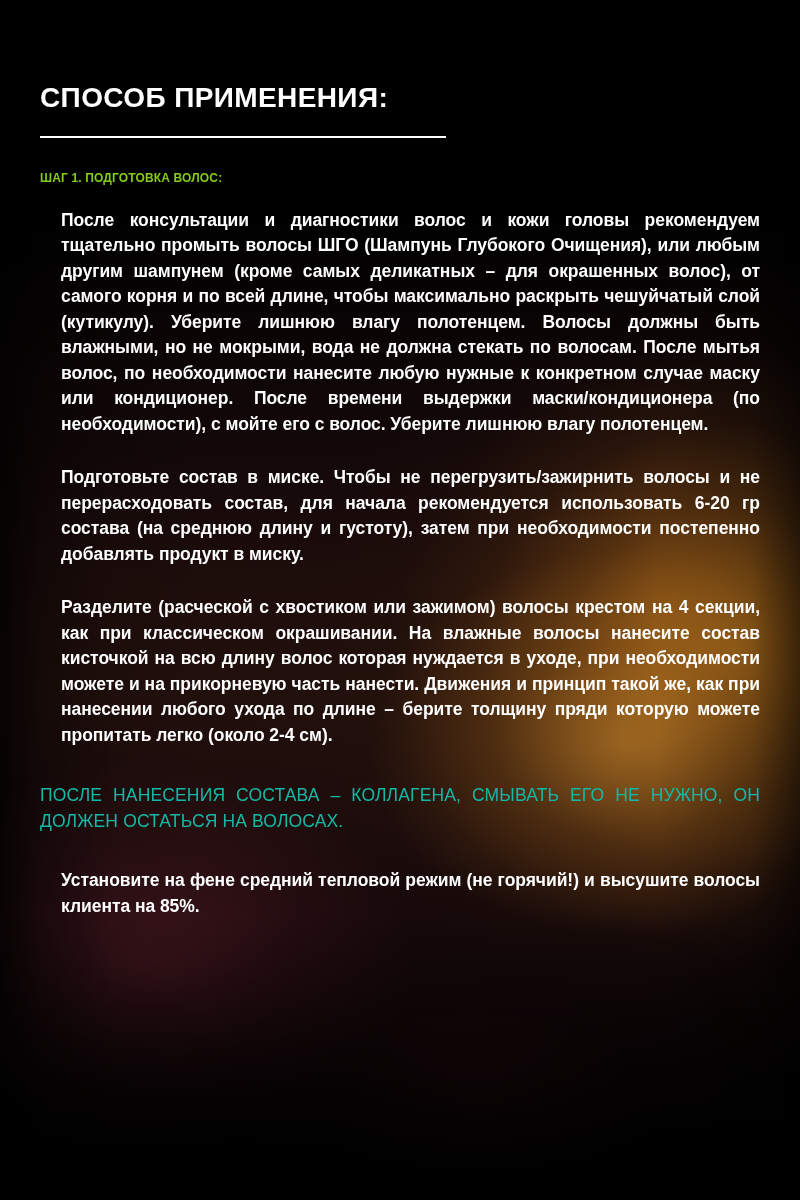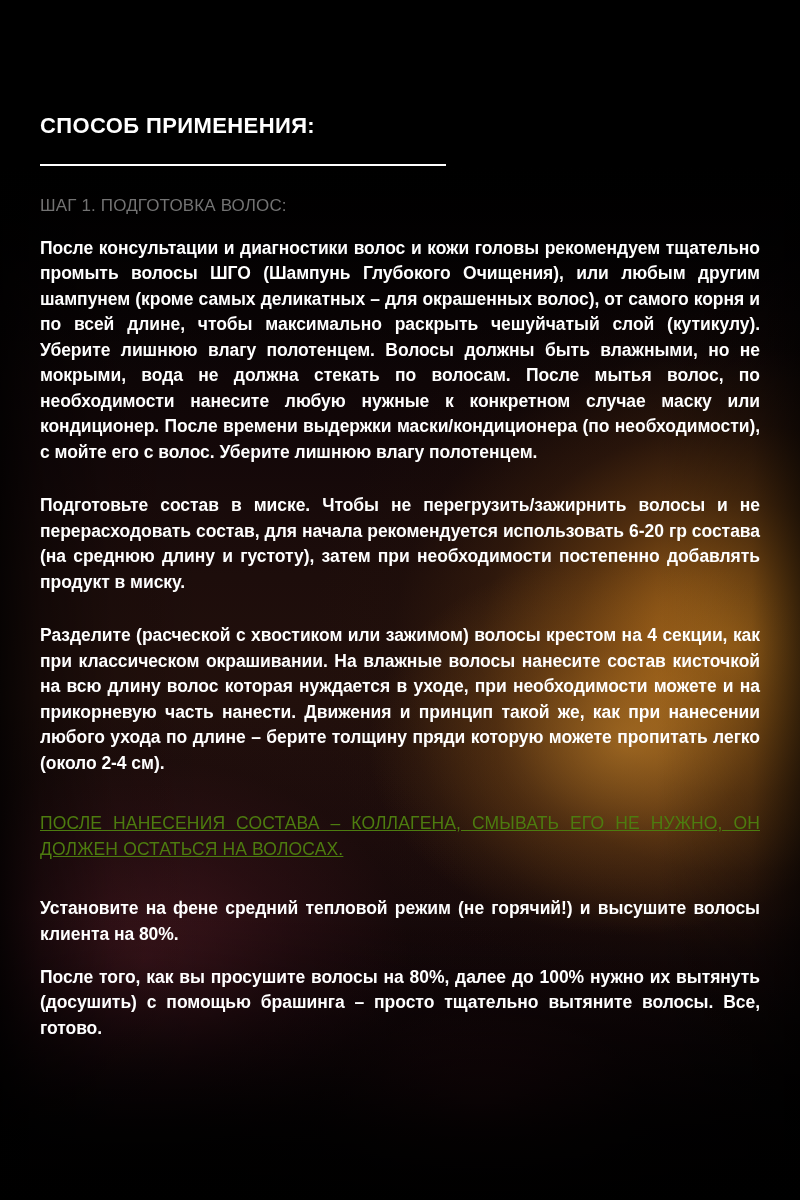--- a/index.html
+++ b/index.html
@@ -109,22 +109,22 @@
 
   
   .content {
     position: relative;
     z-index: 5;
     padding: 0 40px;
   }
 
   .page-title {
     margin: 0;
-    padding-top: 107px;
-    font-size: 22px;
+    padding-top: 79px;
+    font-size: 28px;
     line-height: 38px;
     font-weight: bold;
     letter-spacing: 0.4px;
     color: #ffffff;
   }
 
   .title-rule {
     margin-top: 19px;
     margin-left: 0;
     width: 406px;
@@ -133,50 +133,50 @@
   }
 
   .section {
     margin-top: 28px;
   }
   .section.gap-lg {
     margin-top: 34px;
   }
 
   .step-heading {
-    font-size: 17px;
+    font-size: 12px;
     line-height: 24px;
-    font-weight: normal;
+    font-weight: bold;
     letter-spacing: 0.15px;
-    color: #737373;
+    color: #84cc16;
     margin-bottom: 4px;
   }
 
   .body-text {
     font-size: 17.5px;
     line-height: 25.5px;
     font-weight: bold;
     text-align: justify;
     text-justify: inter-word;
     color: #ffffff;
     letter-spacing: -0.05px;
   }
   .body-text.last-line-left {
     text-align-last: left;
+    margin-left: 21px;
   }
 
   .notice-text {
     font-size: 17.5px;
     line-height: 26px;
     font-weight: normal;
     text-align: justify;
     text-align-last: left;
     letter-spacing: 0.15px;
-    color: #4d7c0f;
-    text-decoration: underline;
+    color: #14b8a6;
   }
 
   .para + .para {
     margin-top: 0;
   }
 </style>
 </head>
 <body>
 
 <div id="poster">
@@ -208,18 +208,17 @@
 
     <section class="section">
       <p class="body-text last-line-left para">Разделите (расческой с хвостиком или зажимом) волосы крестом на 4 секции, как при классическом окрашивании. На влажные волосы нанесите состав кисточкой на всю длину волос которая нуждается в уходе, при необходимости можете и на прикорневую часть нанести. Движения и принцип такой же, как при нанесении любого ухода по длине – берите толщину пряди которую можете пропитать легко (около 2-4 см).</p>
     </section>
 
     <section class="section gap-lg">
       <p class="notice-text">ПОСЛЕ НАНЕСЕНИЯ СОСТАВА – КОЛЛАГЕНА, СМЫВАТЬ ЕГО НЕ НУЖНО, ОН ДОЛЖЕН ОСТАТЬСЯ НА ВОЛОСАХ.</p>
     </section>
 
     <section class="section gap-lg">
-      <p class="body-text last-line-left para">Установите на фене средний тепловой режим (не горячий!) и высушите волосы клиента на 80%.</p>
-      <p class="body-text last-line-left para">После того, как вы просушите волосы на 80%, далее до 100% нужно их вытянуть (досушить) с помощью брашинга – просто тщательно вытяните волосы. Все, готово.</p>
+      <p class="body-text last-line-left para">Установите на фене средний тепловой режим (не горячий!) и высушите волосы клиента на 85%.</p>
     </section>
 
   </div>
 </div>
 
 </body></html>

